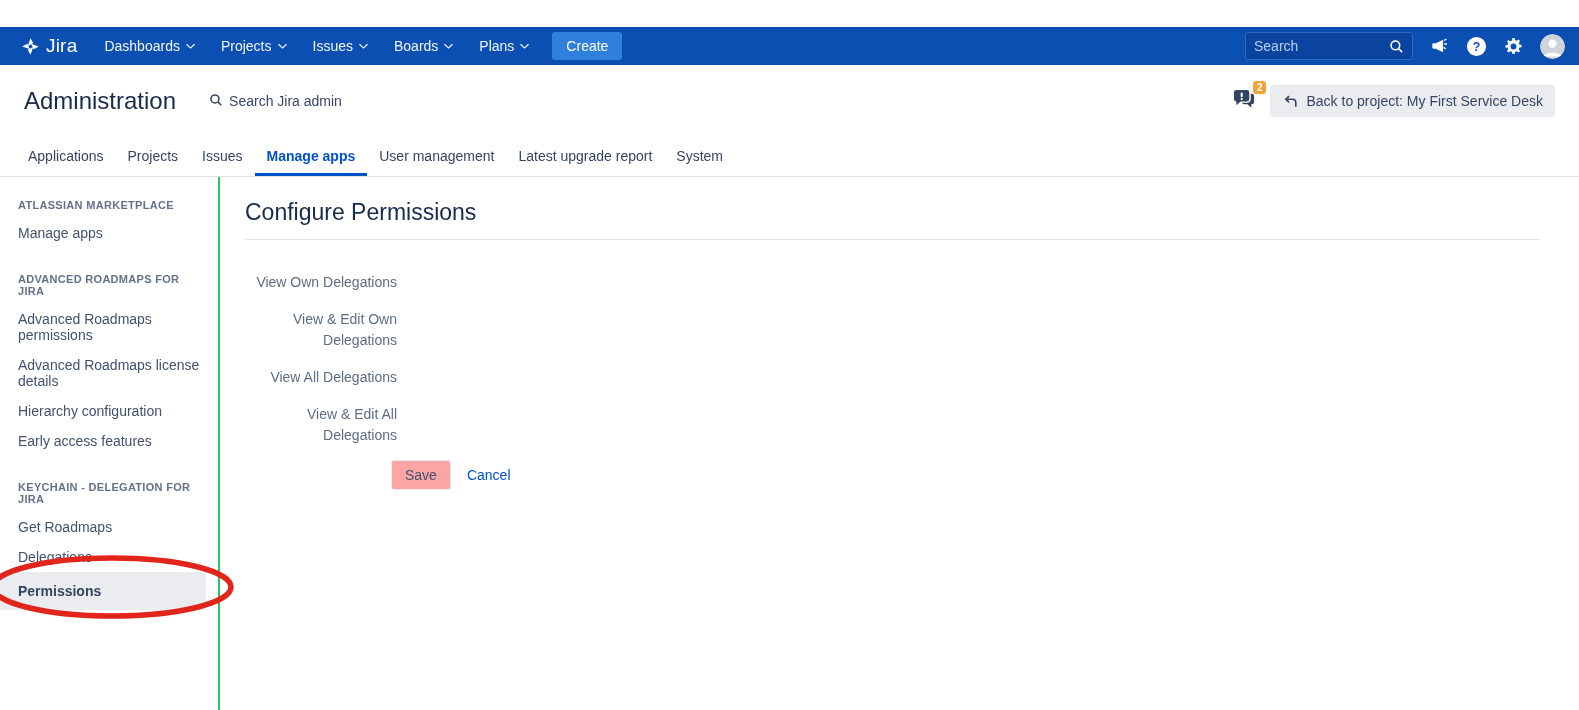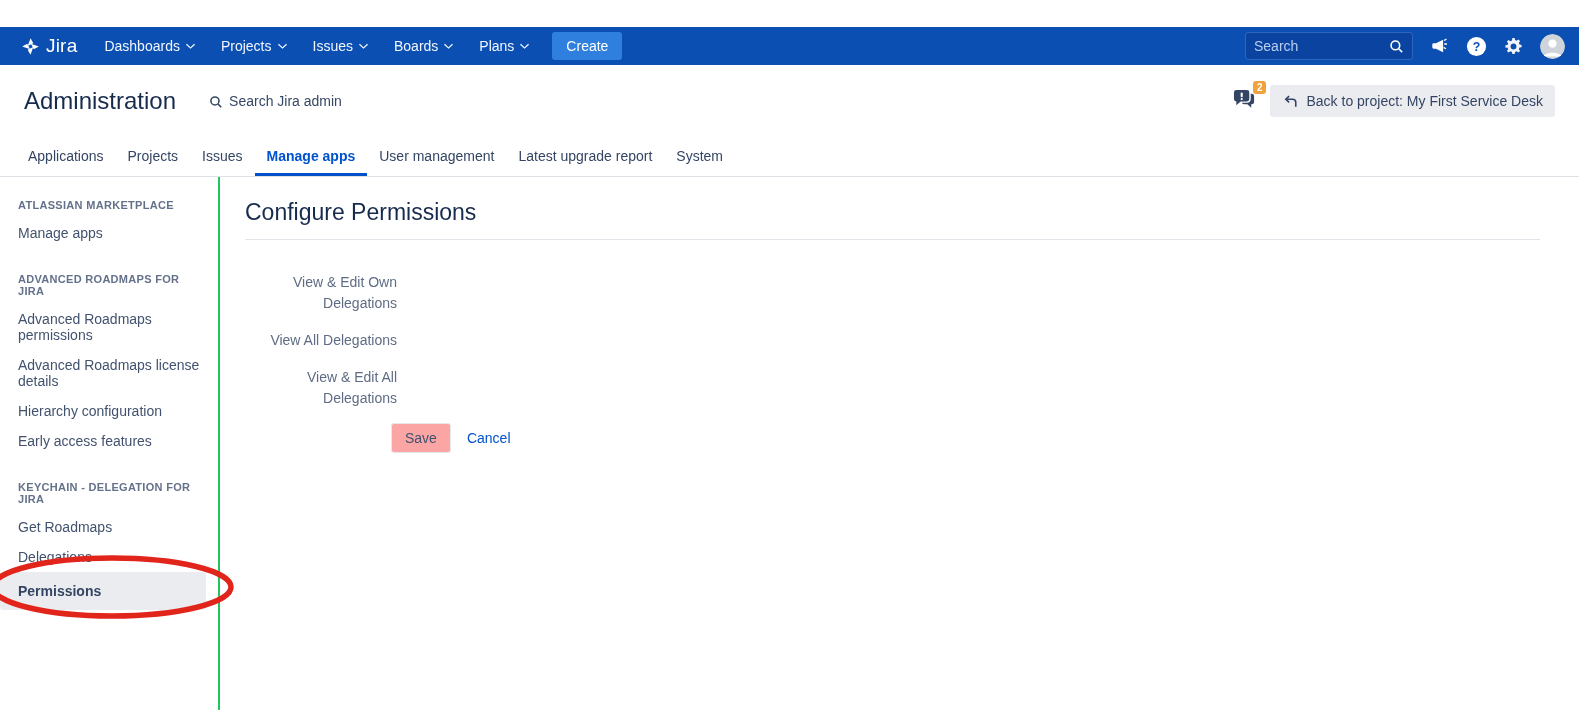--- a/index.html
+++ b/index.html
@@ -21,21 +21,21 @@
     border:1px solid #2e66be; border-radius:3px; padding:0 8px; }
   .nav-search input { flex:1; background:transparent; border:none; outline:none; color:#eab308;
     font-size:14px; font-family:"Liberation Sans",sans-serif; width:100px; }
   .nav-search input::placeholder { color:#b9cdf0; }
   .nav-icon { display:flex; align-items:center; justify-content:center; cursor:pointer; }
   .avatar { width:25px; height:25px; border-radius:50%; overflow:hidden; cursor:pointer; }
 
   
   .admin-header { height:72px; display:flex; align-items:center; padding:14px 24px; background:#fff; }
   .admin-title { font-size:24px; color:#172b4d; font-weight:500; }
-  .admin-search { display:flex; align-items:flex-end; gap:6px; margin-left:33px; color:#364864;
+  .admin-search { display:flex; align-items:flex-start; gap:6px; margin-left:33px; color:#364864;
     font-size:14px; cursor:pointer; }
   .header-right { margin-left:auto; display:flex; align-items:center; gap:13px; }
   .feedback-wrap { position:relative; cursor:pointer; }
   .notif-badge { position:absolute; top:-7px; right:-9px; background:#f1a23b; color:#fff;
     font-size:10px; font-weight:700; border-radius:3px; padding:1px 4px; }
   .back-btn { display:flex; align-items:center; gap:8px; background:#ebecf0; border:none;
     border-radius:3px; padding:8px 12px; font-size:14px; color:#344563; cursor:pointer;
     font-family:"Liberation Sans",sans-serif; }
 
   
@@ -234,20 +234,23 @@
           <div class="side-item">Get Roadmaps</div>
           <div class="side-item">Delegations</div>
           <div class="side-item selected">Permissions</div>
         </div>
       </div>
 
     <div class="main">
       <div class="main-title">Configure Permissions</div>
       <div class="perm-form" id="perm-form">
           <div class="group">
+            <div class="group-label">View Own Delegations</div>
+          </div>
+          <div class="group">
             <div class="group-label">View &amp; Edit Own Delegations</div>
           </div>
           <div class="group">
             <div class="group-label">View All Delegations</div>
           </div>
           <div class="group">
             <div class="group-label">View &amp; Edit All Delegations</div>
           </div>
         </div>
       <div class="actions">

